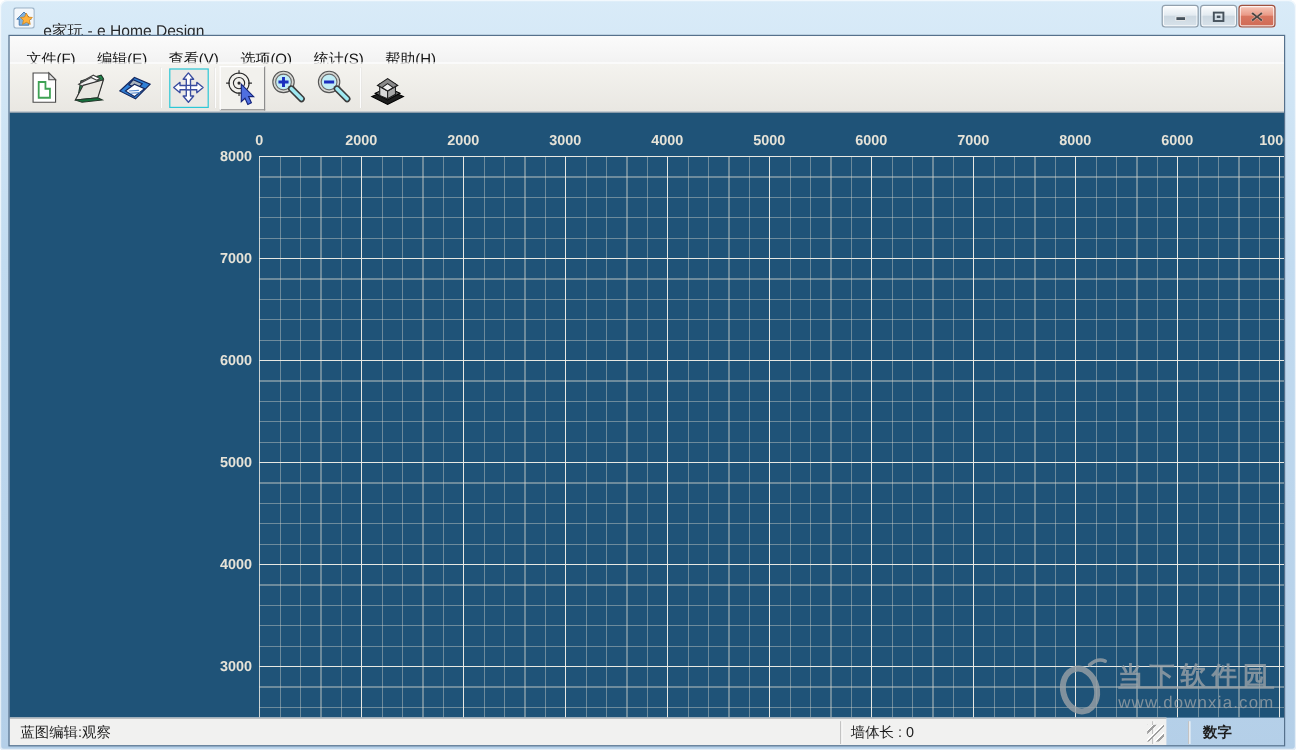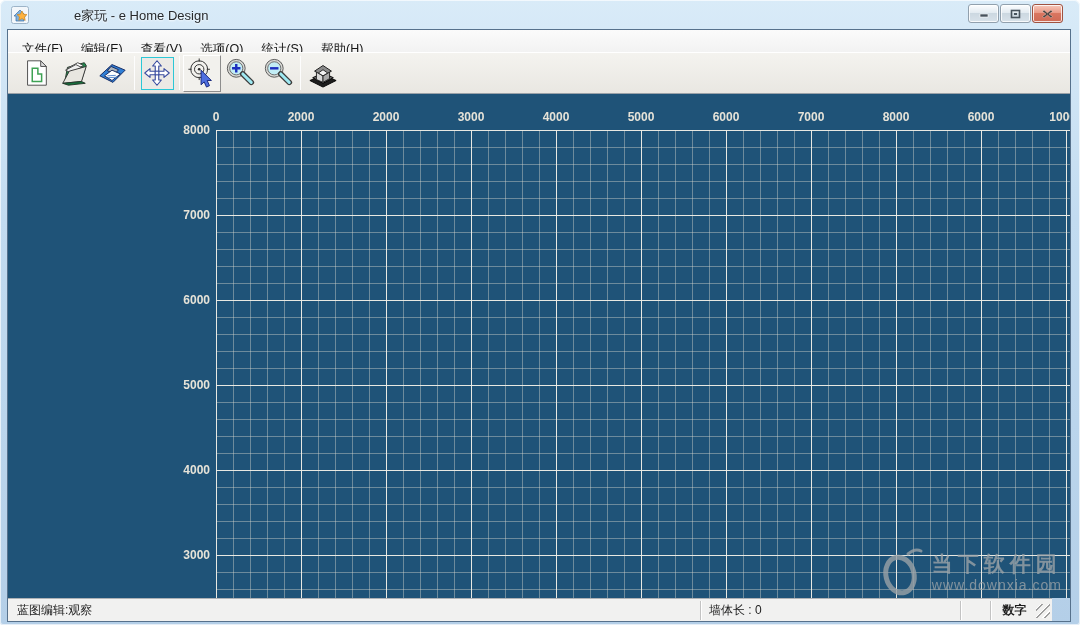--- a/index.html
+++ b/index.html
@@ -13,22 +13,22 @@
   body{width:1080px;height:625px;font-family:"Liberation Sans","DejaVu Sans",sans-serif;}
 
   .window{position:relative;width:1080px;height:625px;overflow:hidden;
     border-radius:6px 6px 3px 3px;
     background:linear-gradient(180deg,#d9ebf8 0%,#c2dbf0 35%,#b4cfe8 100%);
     box-shadow:inset 0 0 0 1px rgba(255,255,255,.65);}
 
   
   .titlebar{position:absolute;left:0;top:0;width:1080px;height:30px;}
   .app-icon{position:absolute;left:11px;top:6px;width:18px;height:18px;}
-  .win-title{position:absolute;left:36px;top:7px;font-size:13px;color:#26292c;
-    text-shadow:0 1px 2px rgba(255,255,255,.9);margin-left:38px;}
+  .win-title{position:absolute;left:36px;top:17px;font-size:13px;color:#26292c;
+    text-shadow:0 1px 2px rgba(255,255,255,.9);}
   .winbtns{position:absolute;right:17px;top:4px;display:flex;}
   .wbtn{width:31px;height:19px;margin-left:1px;border-radius:3px;
     border:1px solid #91a0ad;display:flex;align-items:center;justify-content:center;
     background:linear-gradient(180deg,#fcfdfe 0%,#e3ebf1 45%,#ccd8e1 50%,#d8e2ea 100%);
     box-shadow:inset 0 0 0 1px rgba(255,255,255,.8);}
   .wbtn.close{background:linear-gradient(180deg,#f7c9bb 0%,#ea9a87 45%,#d97660 50%,#cf6a55 100%);
     border-color:#a05240;}
 
   
   .menubar{position:absolute;left:8px;top:30px;width:1062px;height:39px;
@@ -58,25 +58,25 @@
       repeating-linear-gradient(to right, var(--grid-minor) 0 1px, transparent 1px 17px),
       repeating-linear-gradient(to bottom, var(--grid-minor) 0 1px, transparent 1px 17px);}
   .rt{position:absolute;top:16px;transform:translateX(-50%);font-size:12px;font-weight:bold;
     color:#e6e3d8;white-space:nowrap;}
   .rl{position:absolute;width:58px;left:144px;text-align:right;font-size:12px;font-weight:bold;
     color:#e6e3d8;height:16px;line-height:16px;}
 
   .watermark{position:absolute;right:8px;bottom:0px;display:flex;align-items:center;
     opacity:.8;pointer-events:none;}
   .wm-text{margin-left:8px;color:#9aa2a7;}
-  .wm-name{font-size:21px;font-weight:bold;letter-spacing:5px;line-height:26px;}
+  .wm-name{font-size:21px;font-weight:bold;letter-spacing:5px;line-height:26px;text-decoration:underline;}
   .wm-url{font-size:14px;letter-spacing:1px;line-height:17px;}
 
   
-  .statusbar{position:absolute;left:8px;top:598px;width:1044px;height:23px;
+  .statusbar{position:absolute;left:8px;top:598px;width:964px;height:23px;
     background:#f1f1f0;border-top:1px solid #aeb2b6;font-size:12px;color:#1d1d1d;}
   .pane{position:absolute;top:2px;height:19px;line-height:19px;overflow:hidden;}
   .pane.bordered{border-left:1px solid #c3c3c3;box-shadow:inset 1px 0 0 #ffffff;}
   .p1{left:2px;width:688px;padding-left:7px;}
   .p2{left:692px;width:176px;padding-left:8px;}
   .p3{left:870px;width:80px;text-align:center;white-space:pre;margin-top:36px;}
   .p4{left:952px;width:28px;}
   .p5{left:982px;width:48px;text-align:center;font-weight:bold;}
   .grip{position:absolute;right:2px;bottom:3px;width:14px;height:14px;
     background:repeating-linear-gradient(135deg,transparent 0 3px,#ffffff 3px 4px,#9f9f9f 4px 5.5px);}

